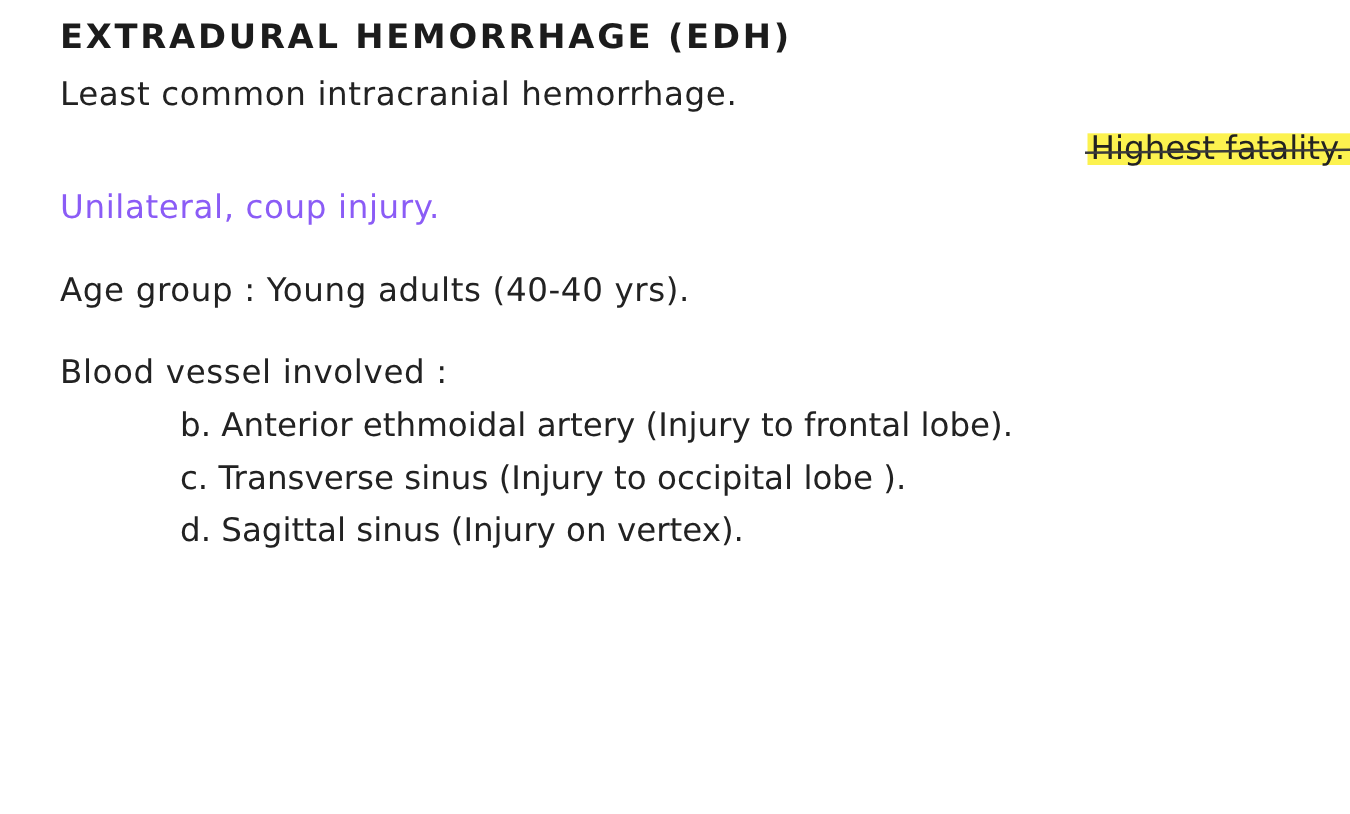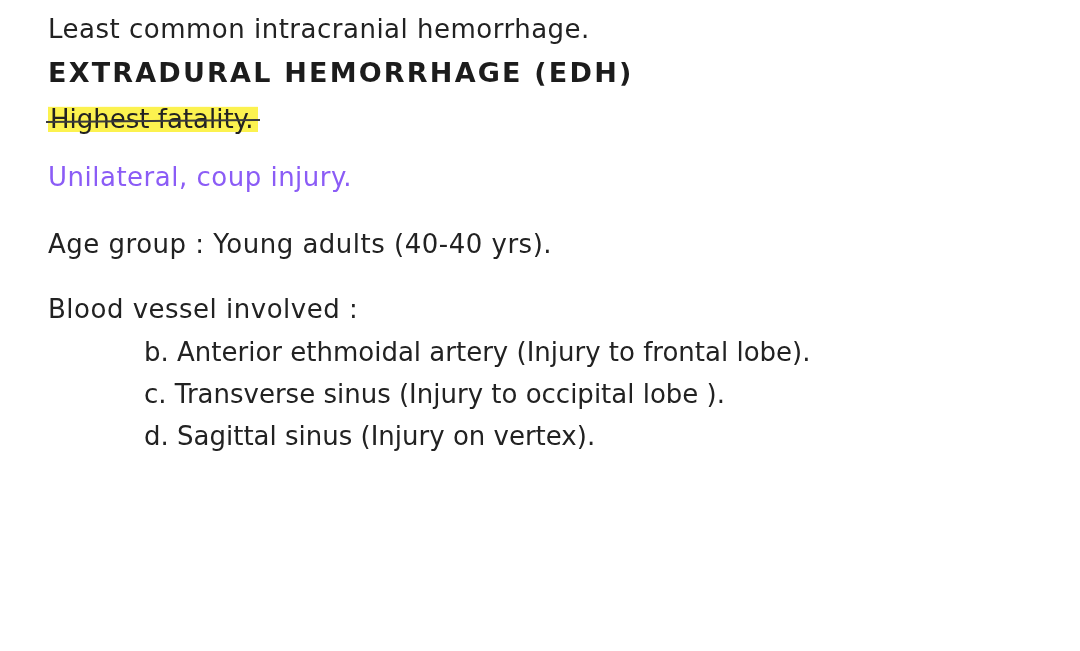--- a/index.html
+++ b/index.html
@@ -36,21 +36,22 @@
     color: #1c1c1c;
     margin-bottom: 16px;
     text-transform: uppercase;
   }
   .body-line {
     font-size: 26px;
     margin-bottom: 13px;
     color: #222222;
   }
   .highlight-wrap {
-    margin-bottom: 28px;
+    margin-bottom: 17px;
+    text-align: right;
   }
   .highlight {
     font-size: 26px;
     color: #222222;
     background: linear-gradient(to bottom, rgba(255,255,0,0) 8%, #fcf24f 10%, #fcf24f 92%, rgba(255,255,0,0) 94%);
     padding: 0 4px 0 2px;
     position: relative;
   }
   .strike-through {
     position: relative;
@@ -82,23 +83,23 @@
   .sub-a-term {
     color: #d01f7d;
   }
 </style>
 </head>
 <body>
 
 <div id="page">
   <div class="note">
 
+    <div class="line title">EXTRADURAL HEMORRHAGE (EDH)</div>
+
     <div class="line body-line">Least common intracranial hemorrhage.</div>
-
-    <div class="line title">EXTRADURAL HEMORRHAGE (EDH)</div>
 
     <div class="highlight-wrap">
       <span class="highlight strike-through">Highest fatality.</span>
     </div>
 
     <div class="line body-line pink">Unilateral, coup injury.</div>
 
     <div class="gap-small"></div>
 
     <div class="line body-line">Age group : Young adults (40-40 yrs).</div>

